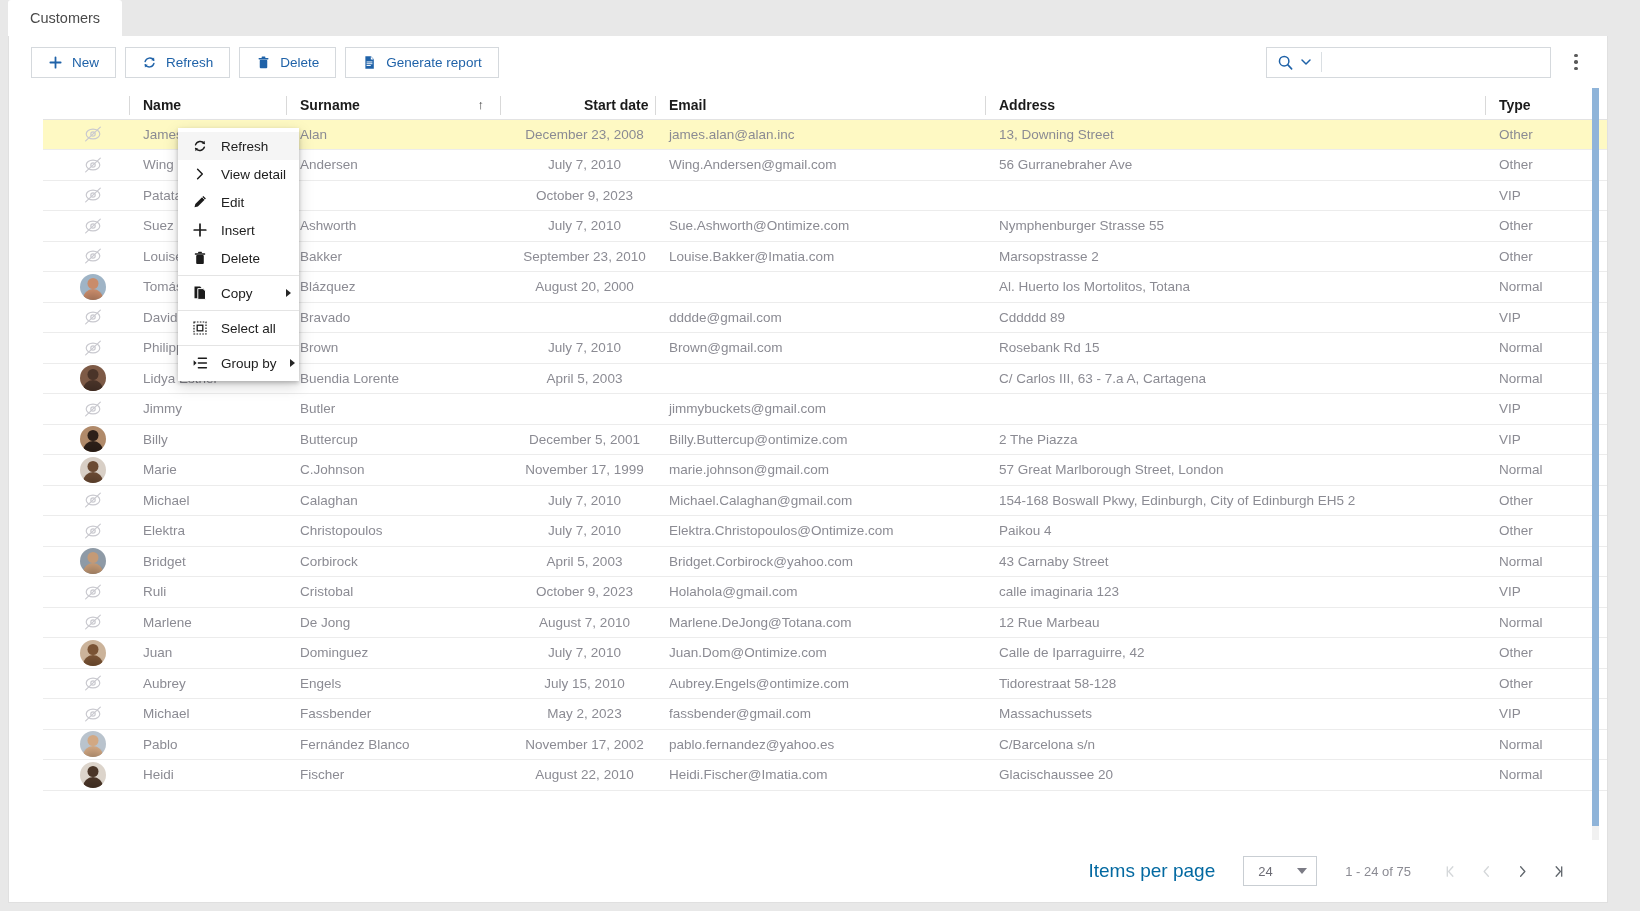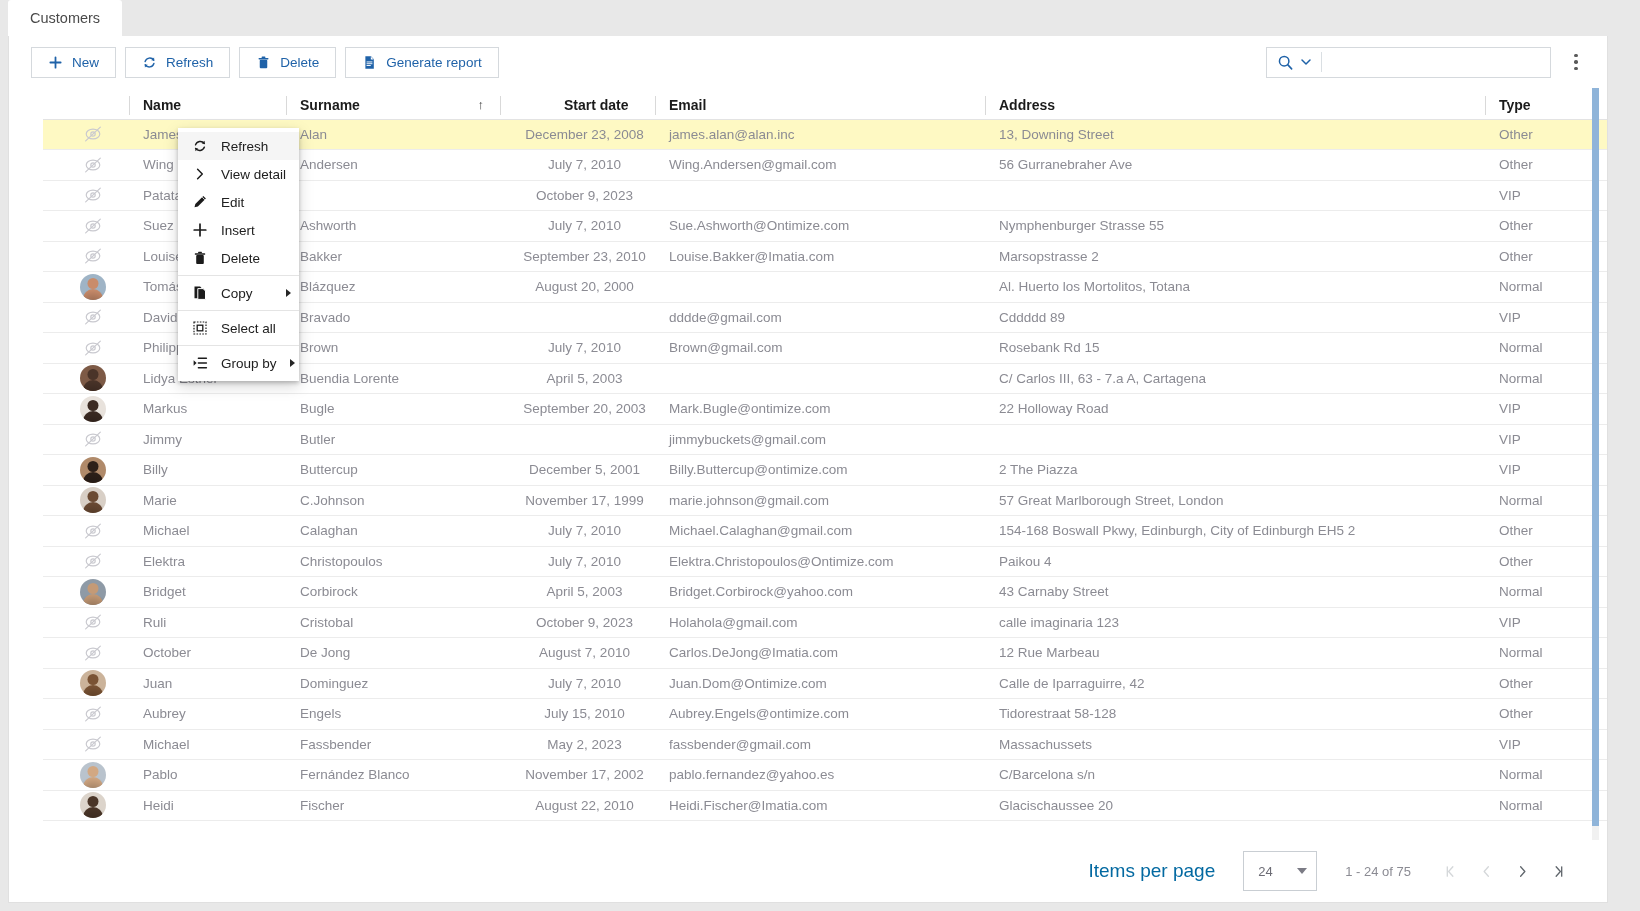--- a/index.html
+++ b/index.html
@@ -214,21 +214,21 @@
     height: 62px;
     display: flex;
     align-items: center;
     justify-content: flex-end;
     padding-right: 36px;
     gap: 0;
     background: #fff;
   }
   .pg-label { font-size: 19px; color: #0369a1; margin-right: 28px; }
   .pg-select {
-    width: 74px; height: 40px;
+    width: 74px; height: 30px;
     border: 1px solid #c9ced3;
     display: flex; align-items: center; justify-content: space-between;
     padding: 0 9px 0 14px;
     font-size: 13px; color:#6c6c75; cursor:pointer;
   }
   .pg-caret {
     width:0;height:0;
     border-left:5px solid transparent;
     border-right:5px solid transparent;
     border-top:6px solid #7b7b85;
@@ -377,21 +377,21 @@
             </th>
             <th>
               <span class="th-sep"></span>
               <div class="th-inner">
                 <span>Surname</span>
                 <span class="sortarrow">↑</span>
               </div>
             </th>
             <th>
               <span class="th-sep"></span>
-              <div class="th-inner" style="padding-left:64px">
+              <div class="th-inner" style="padding-left:84px">
                   <span>Start date</span>
                 </div>
             </th>
             <th>
               <span class="th-sep"></span>
               <div class="th-inner">
                   <span>Email</span>
                 </div>
             </th>
             <th>
@@ -526,29 +526,20 @@
             <tr class="datarow">
               <td class="c-avatar"><span class="avatar photo" style="background:#7d5a46"><span class="head" style="background:#4a3429"></span><span class="body" style="background:#4a3429"></span></span></td>
               <td>Lidya Esther</td>
               <td>Buendia Lorente</td>
               <td class="c-date">April 5, 2003</td>
               <td></td>
               <td>C/ Carlos III, 63 - 7.a A, Cartagena</td>
               <td>Normal</td>
             </tr>
             <tr class="datarow">
-              <td class="c-avatar"><span class="avatar photo" style="background:#e8e2dc"><span class="head" style="background:#3b2a22"></span><span class="body" style="background:#3b2a22"></span></span></td>
-              <td>Markus</td>
-              <td>Bugle</td>
-              <td class="c-date">September 20, 2003</td>
-              <td>Mark.Bugle@ontimize.com</td>
-              <td>22 Holloway Road</td>
-              <td>VIP</td>
-            </tr>
-            <tr class="datarow">
               <td class="c-avatar"><span class="avatar broken">
                   <svg width="22" height="22" viewBox="0 0 24 24">
                     <ellipse cx="12" cy="12" rx="7.4" ry="5.4" stroke="#c9c9cf" stroke-width="1.3" fill="none"></ellipse>
                     <circle cx="12" cy="12" r="2.4" stroke="#c9c9cf" stroke-width="1.3" fill="none"></circle>
                     <path d="M4 19.5L20 4.5" stroke="#c9c9cf" stroke-width="1.3" stroke-linecap="round"></path>
                   </svg>
                 </span></td>
               <td>Jimmy</td>
               <td>Butler</td>
               <td class="c-date"></td>
@@ -629,24 +620,24 @@
               <td>VIP</td>
             </tr>
             <tr class="datarow">
               <td class="c-avatar"><span class="avatar broken">
                   <svg width="22" height="22" viewBox="0 0 24 24">
                     <ellipse cx="12" cy="12" rx="7.4" ry="5.4" stroke="#c9c9cf" stroke-width="1.3" fill="none"></ellipse>
                     <circle cx="12" cy="12" r="2.4" stroke="#c9c9cf" stroke-width="1.3" fill="none"></circle>
                     <path d="M4 19.5L20 4.5" stroke="#c9c9cf" stroke-width="1.3" stroke-linecap="round"></path>
                   </svg>
                 </span></td>
-              <td>October</td>
+              <td>Marlene</td>
               <td>De Jong</td>
               <td class="c-date">August 7, 2010</td>
-              <td>Carlos.DeJong@Imatia.com</td>
+              <td>Marlene.DeJong@Totana.com</td>
               <td>12 Rue Marbeau</td>
               <td>Normal</td>
             </tr>
             <tr class="datarow">
               <td class="c-avatar"><span class="avatar photo" style="background:#cbb39a"><span class="head" style="background:#7a5334"></span><span class="body" style="background:#7a5334"></span></span></td>
               <td>Juan</td>
               <td>Dominguez</td>
               <td class="c-date">July 7, 2010</td>
               <td>Juan.Dom@Ontimize.com</td>
               <td>Calle de Iparraguirre, 42</td>

